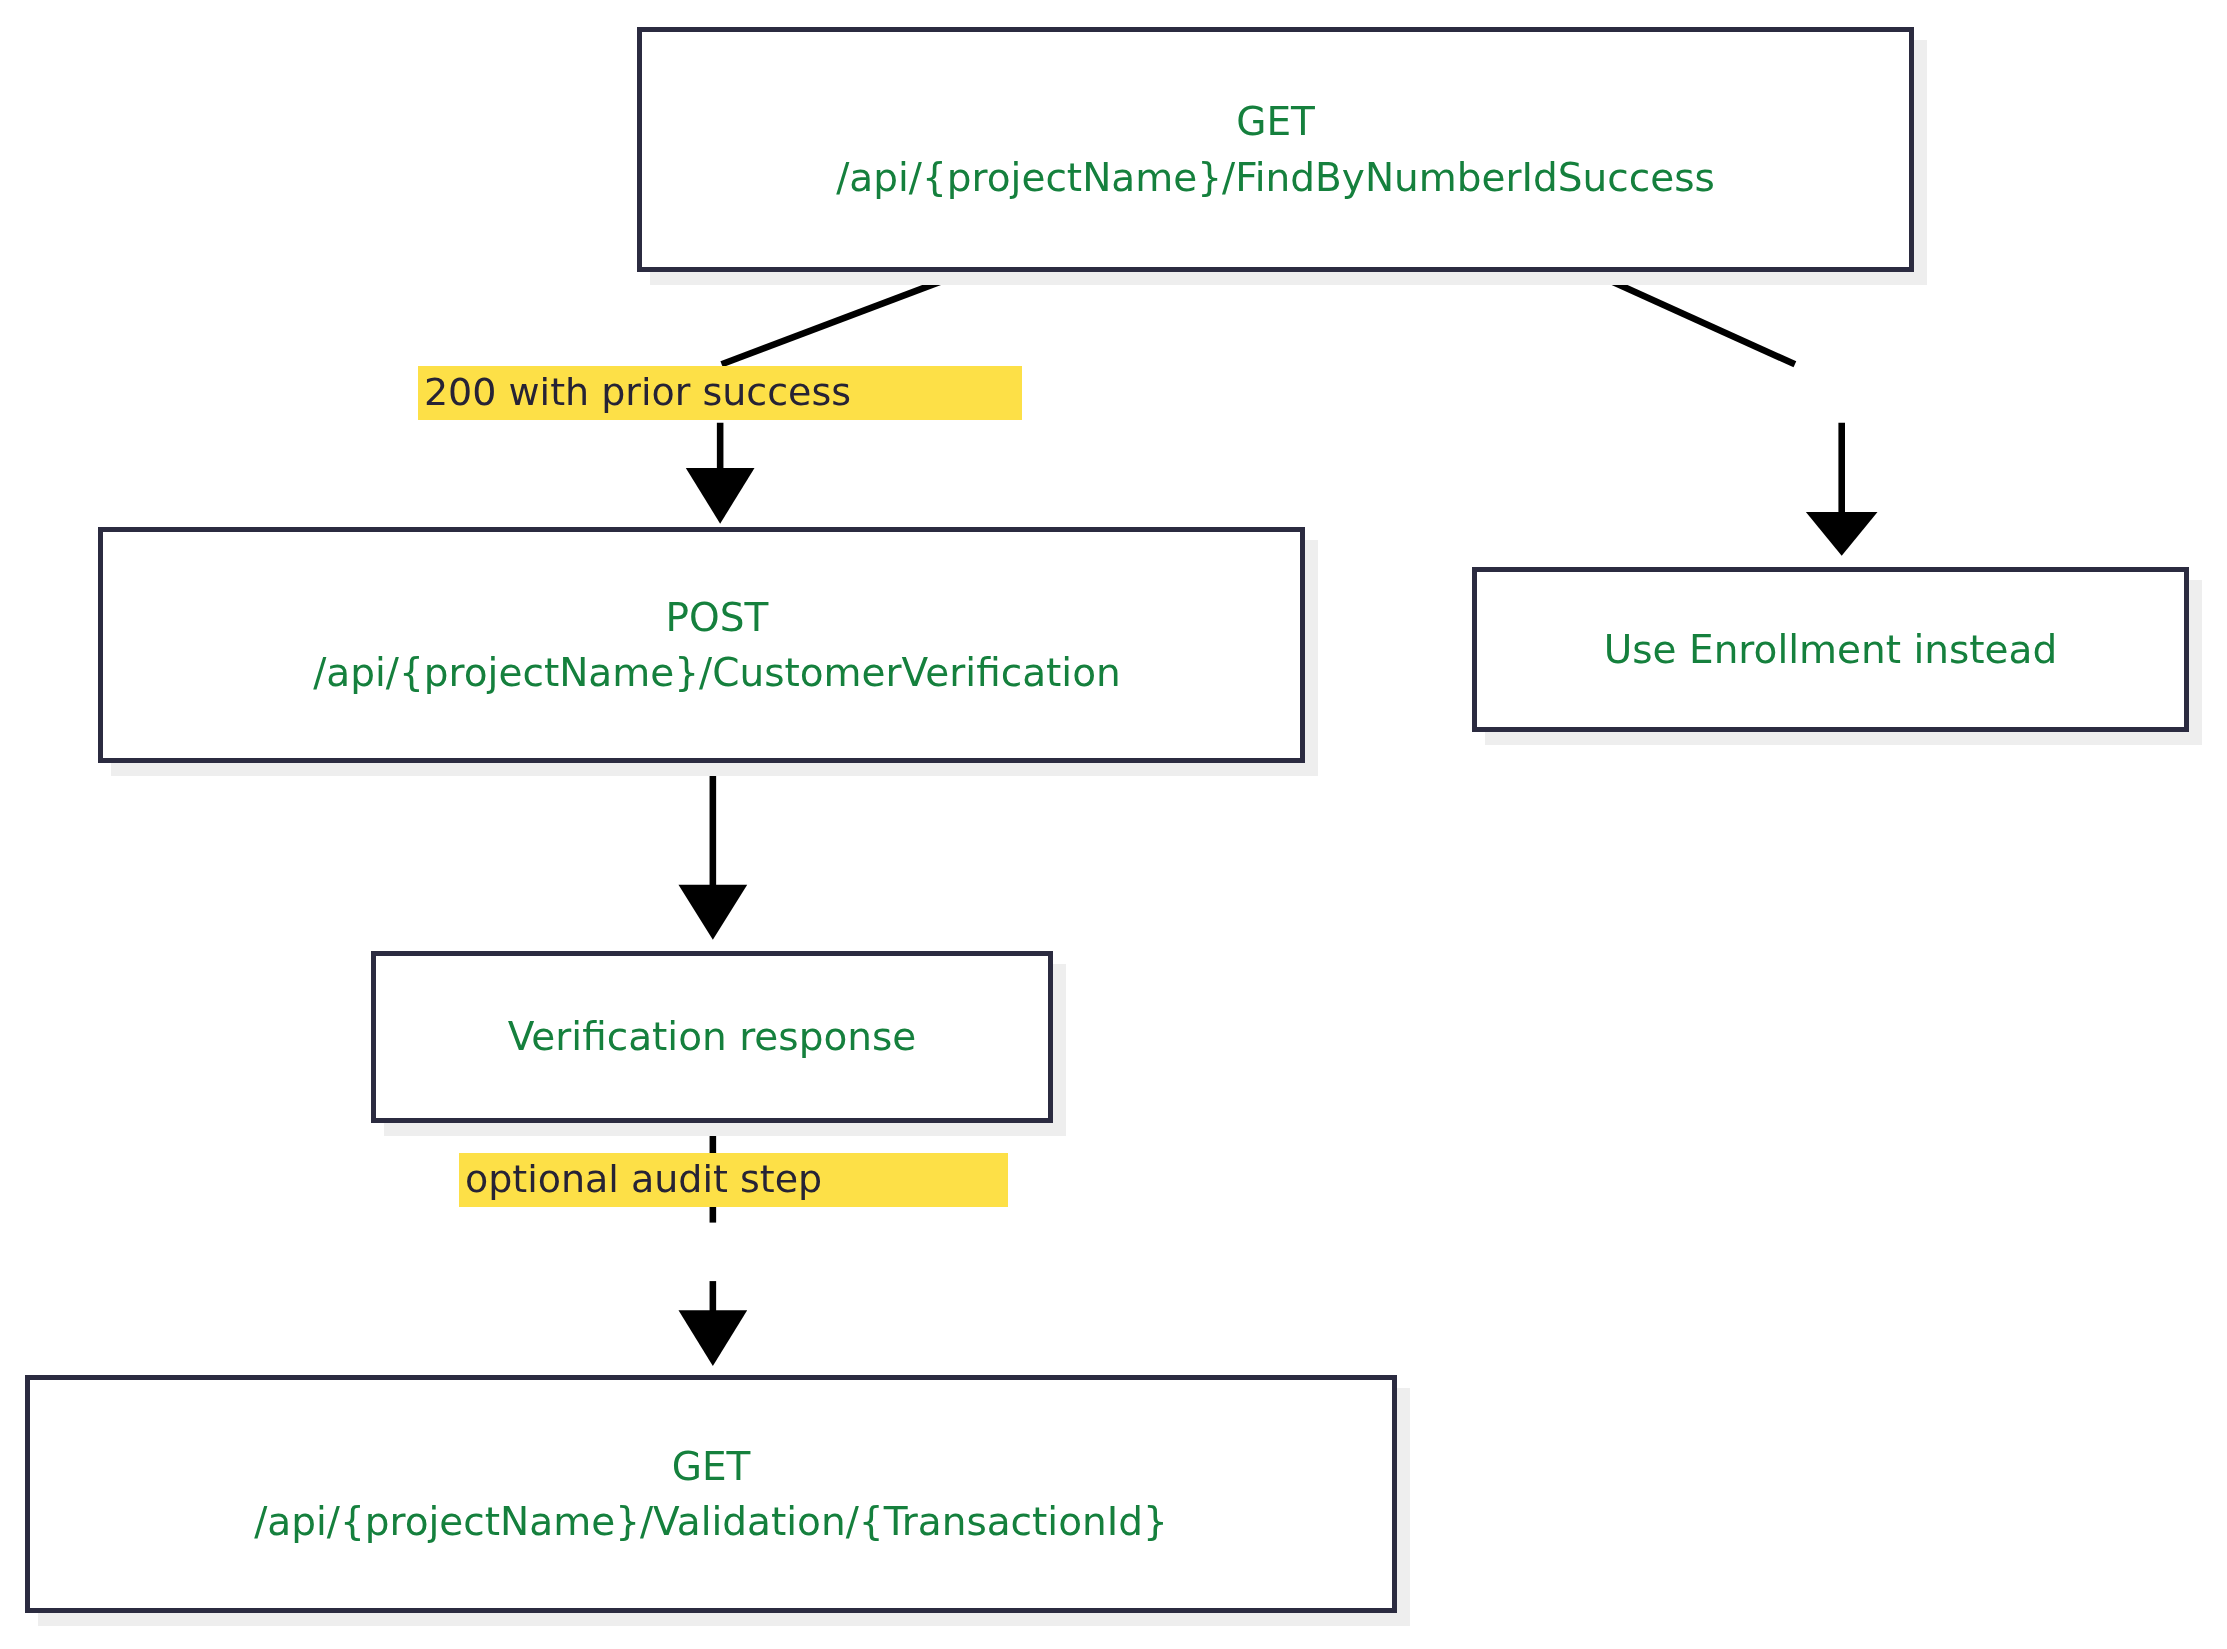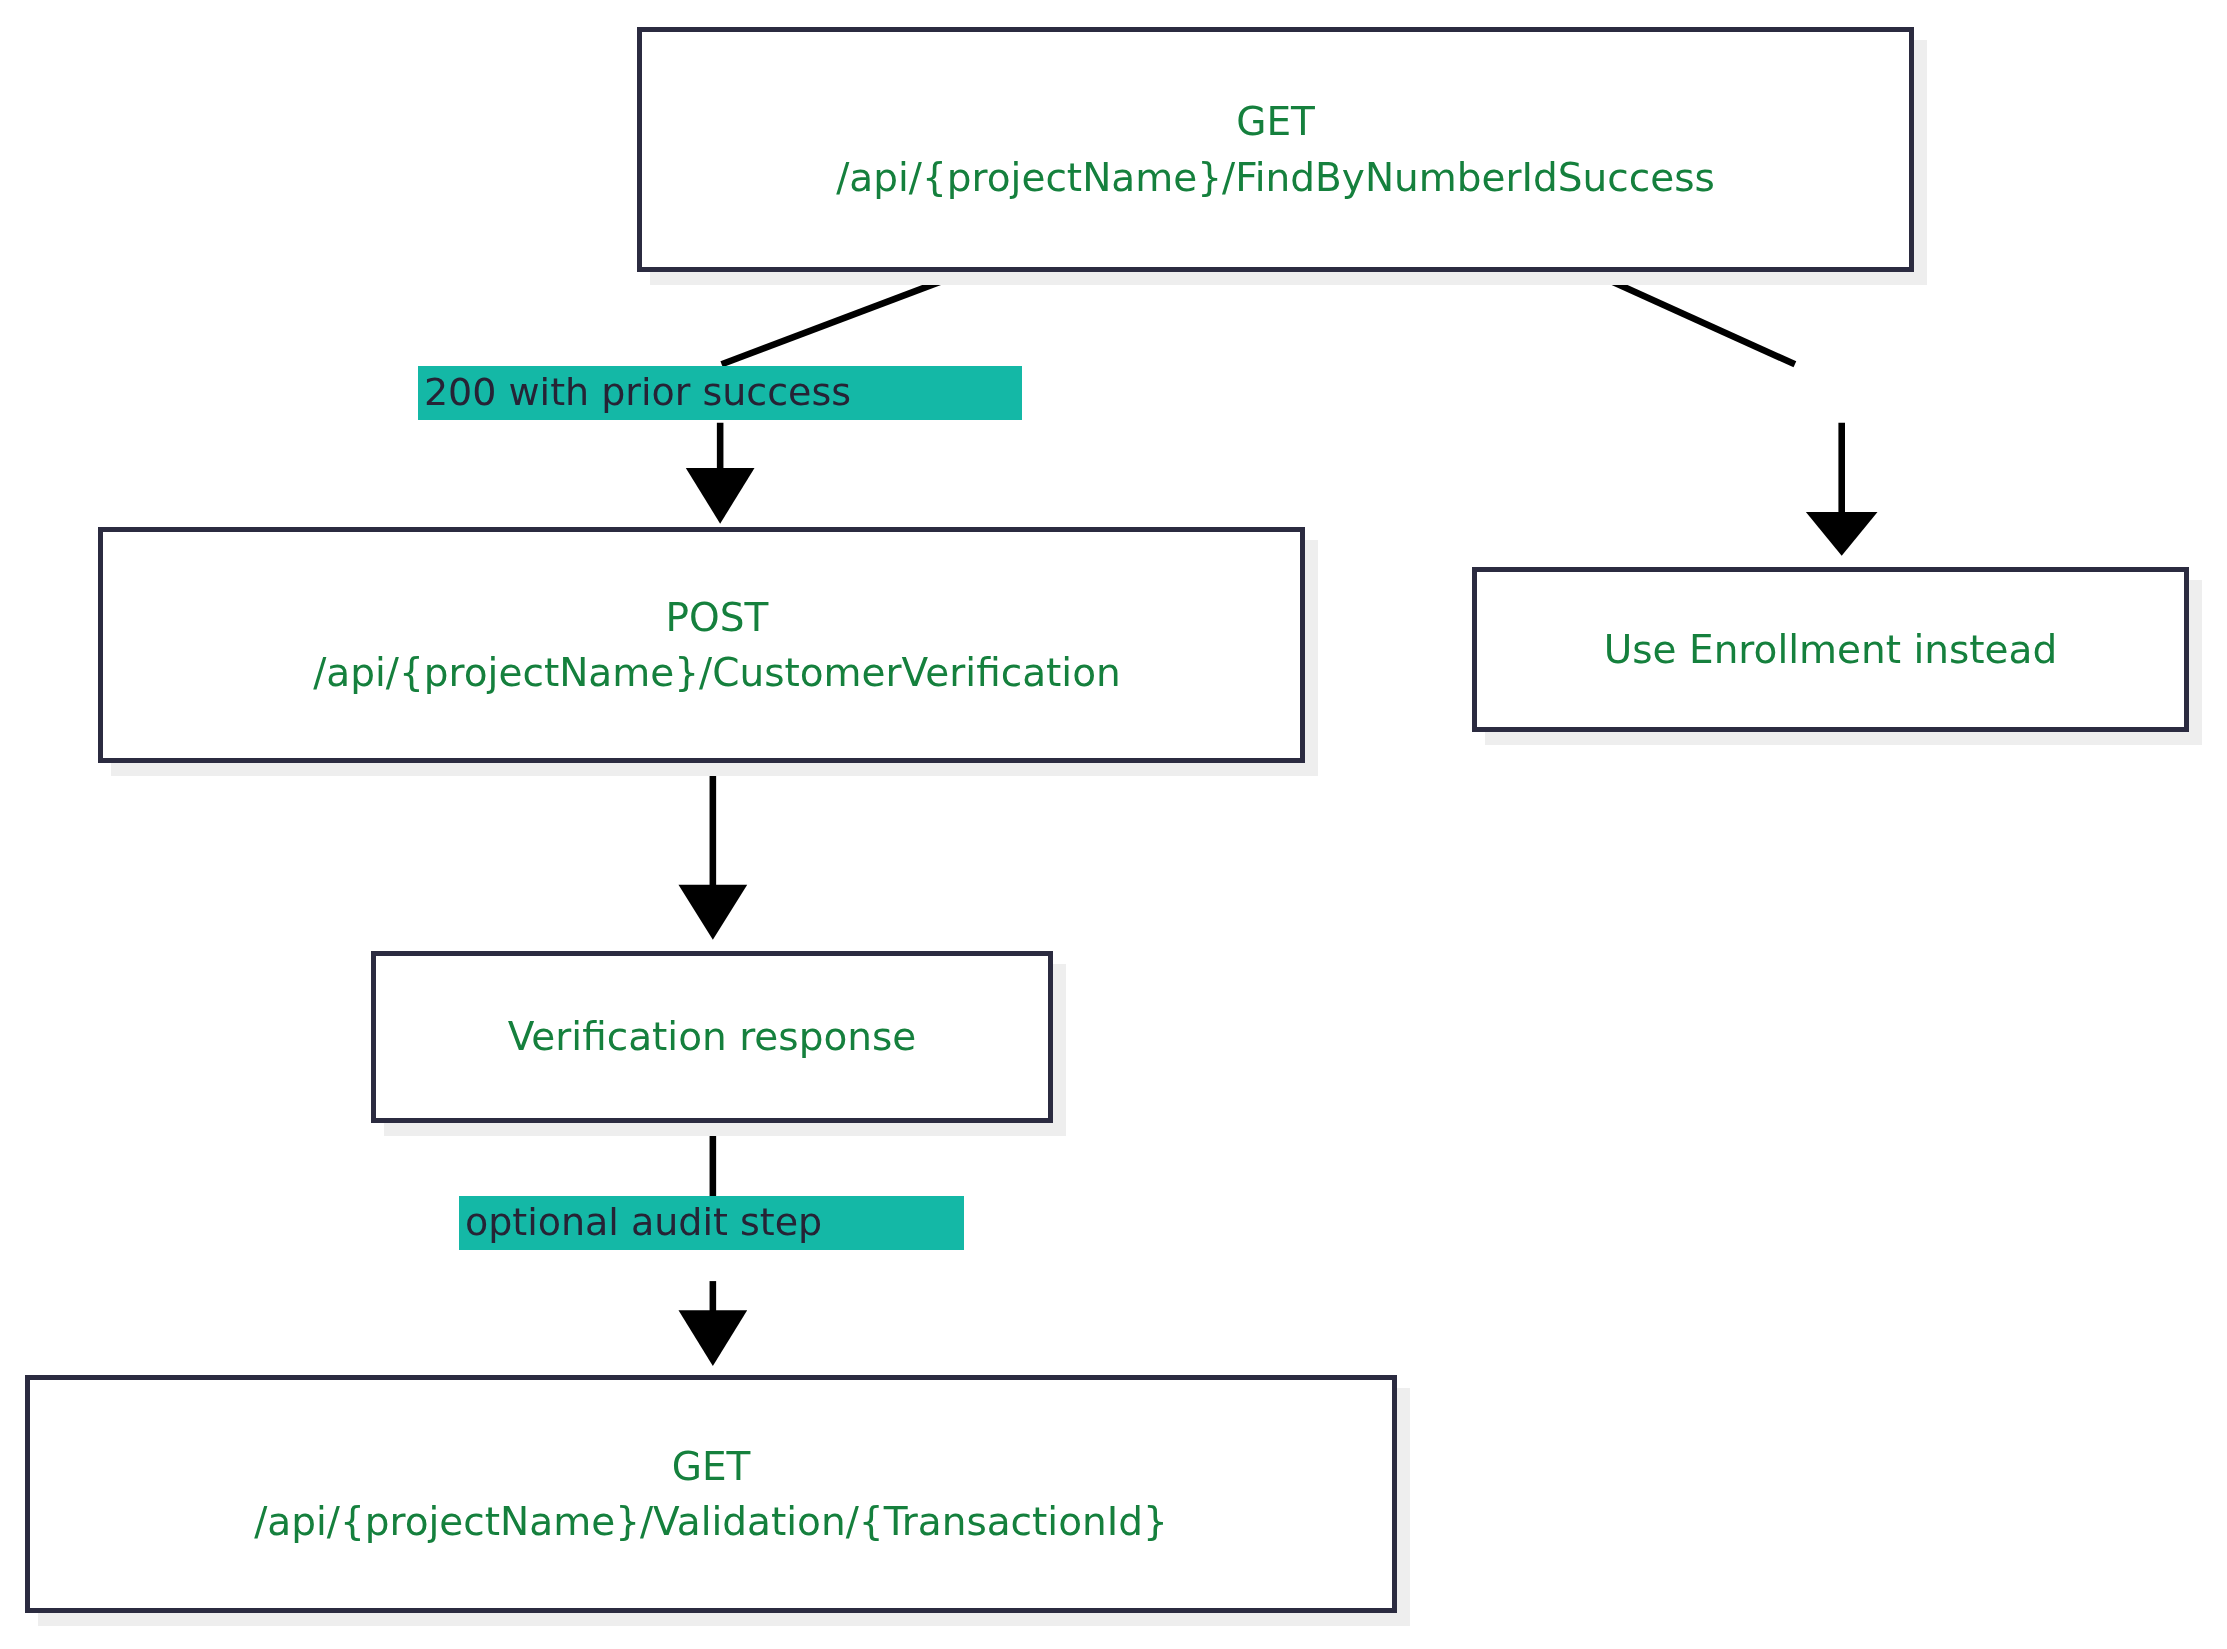--- a/index.html
+++ b/index.html
@@ -33,21 +33,21 @@
     font-size: 39px;
     line-height: 1.42;
     z-index: 3;
   }
   .node .line {
     display: block;
     white-space: nowrap;
   }
   .edge-label {
     position: absolute;
-    background: #14b8a6;
+    background: #fde047;
     color: #262335;
     font-family: "DejaVu Sans", sans-serif;
     font-size: 38px;
     line-height: 1.0;
     padding: 7.3px 5.9px 8.8px 5.9px;
     white-space: nowrap;
     z-index: 4;
     box-sizing: border-box;
   }
   svg.edges {
@@ -111,16 +111,16 @@
   </div>
 
   <div class="node" style="left:25px; top:1375px; width:1372px; height:238px;">
     <span class="line">GET</span>
     <span class="line">/api/{projectName}/Validation/{TransactionId}</span>
   </div>
 
   <div class="edge-label" style="left:418px; top:366px; width:604px;">200 with prior success</div>
 
 
-  <div class="edge-label" style="left:459px; top:1196px; width:505px;">optional audit step</div>
+  <div class="edge-label" style="left:459px; top:1153px; width:549px;">optional audit step</div>
 
 </div>
 
 
 </body></html>

